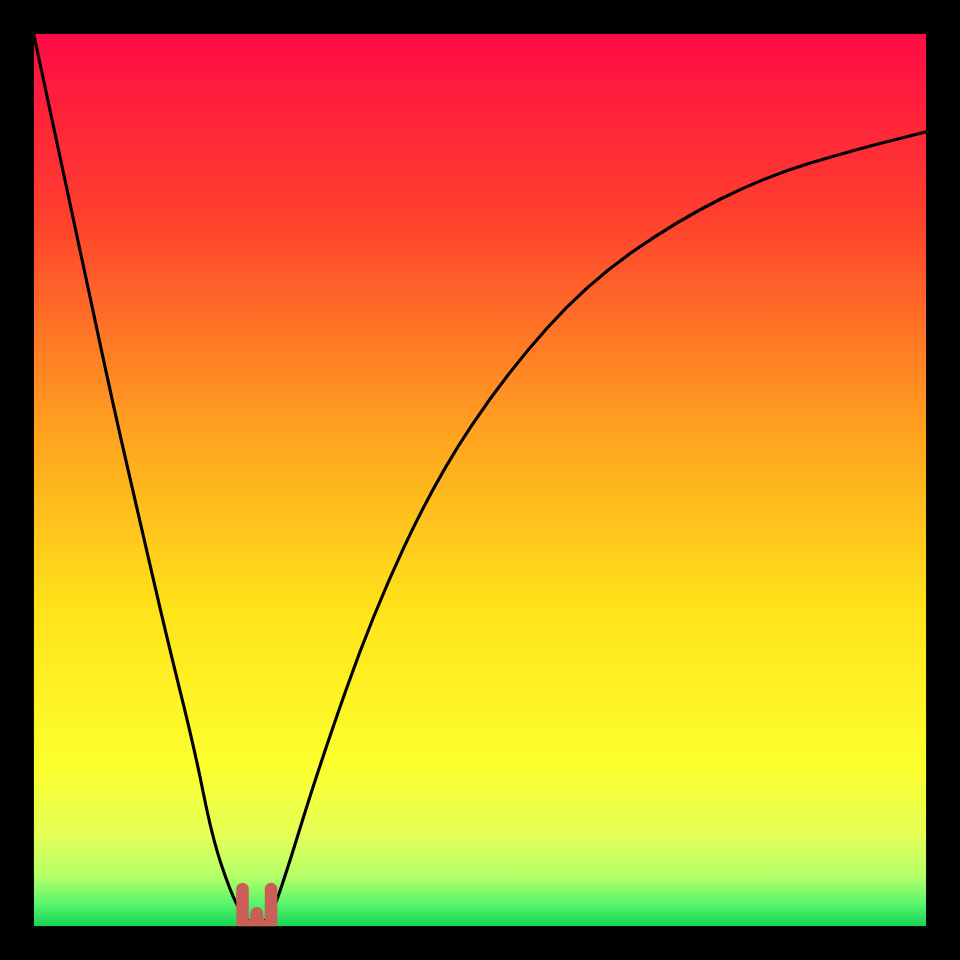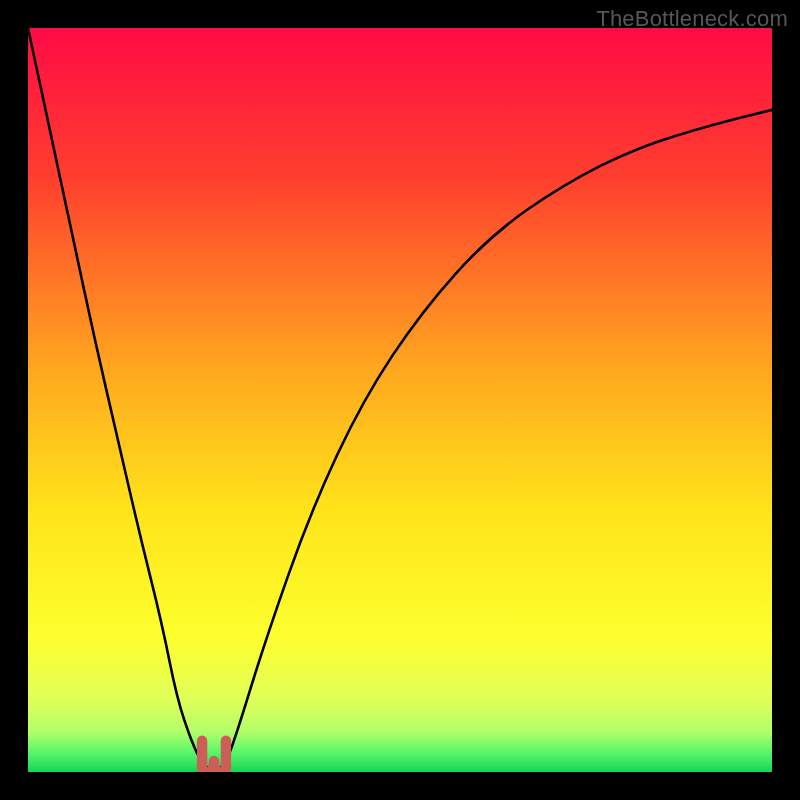--- a/index.html
+++ b/index.html
@@ -72,14 +72,13 @@
       </defs>
       <rect x="0" y="0" width="100" height="100" fill="url(#bg)"></rect>
     </svg>
 
     <svg class="curve" viewBox="0 0 100 100" preserveAspectRatio="none">
       <path id="curve-path" fill="none" stroke="#000" stroke-width="0.35" stroke-linejoin="round" stroke-linecap="round" d="M 0 0 Q 0 0 1.5 7 Q 3 14 4.5 21 Q 6 28 7.5 35 Q 9 42.00000000000001 10.5 48.5 Q 12 55 13.5 61.5 Q 15 68 16.5 74 Q 18 80 19 85 Q 20 90 21 93 Q 22 96 22.75 97.5 Q 23.5 99 24.25 99.5 Q 25 100 25.75 99.5 Q 26.5 99 27.25 97 Q 28.000000000000004 95 30 88.5 Q 32 82 35 73.5 Q 38 65 41.5 57.5 Q 45 50 49 44 Q 53 38 57.5 33 Q 62 28 67 24.5 Q 72 21 77 18.5 Q 82 16 87 14.5 Q 92 13 96 12 T 100 11"></path>
       <path id="u-marker" fill="none" stroke-linecap="round" stroke-linejoin="round" d="M 23.4 95.8 L 23.4 99.37 Q 23.4 100 24.28 100 Q 25 100 25 98.53 Q 25 100 25.72 100 Q 26.6 100 26.6 99.37 L 26.6 95.8" stroke="#cb5e57" stroke-width="1.4"></path>
     </svg>
   </div>
 
-  <div class="watermark">TheBottleneck.com</div>
 </div>
 
 </body></html>

